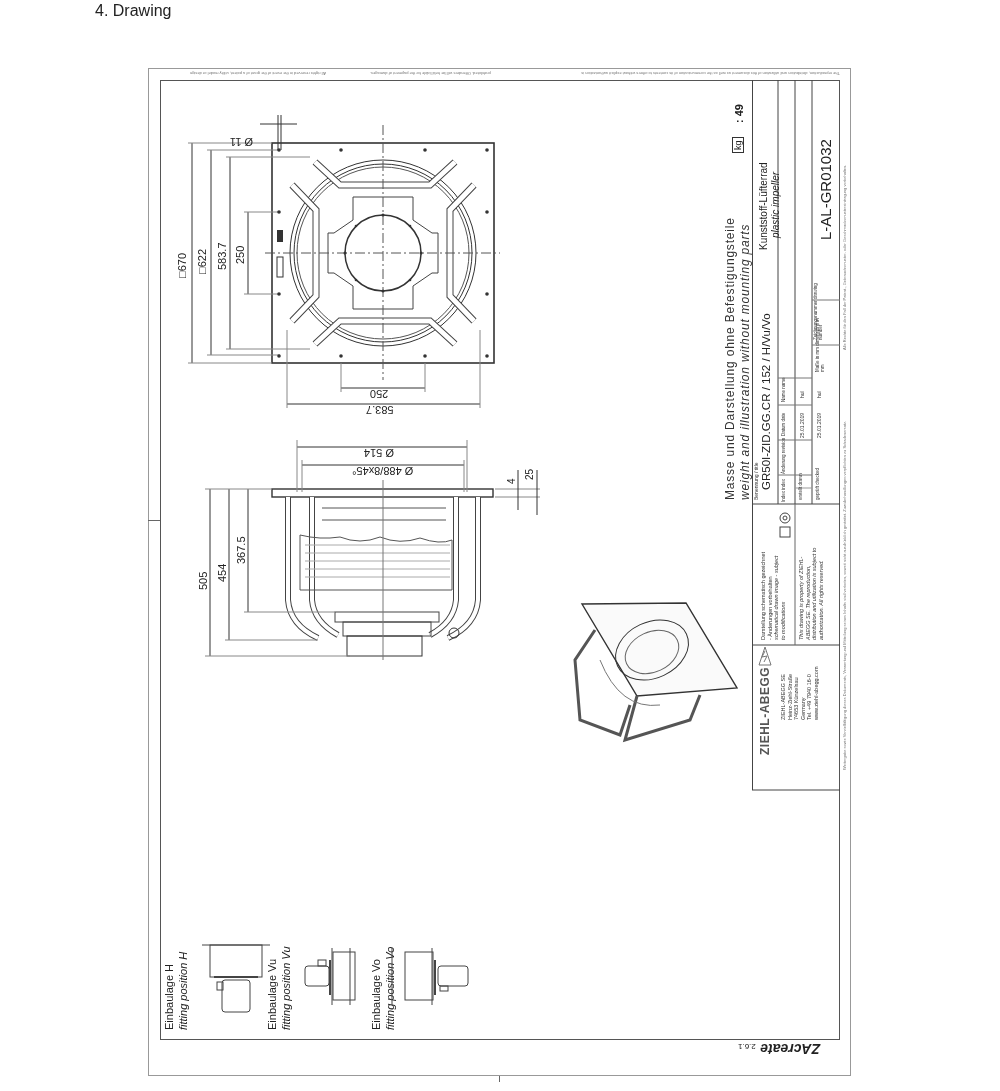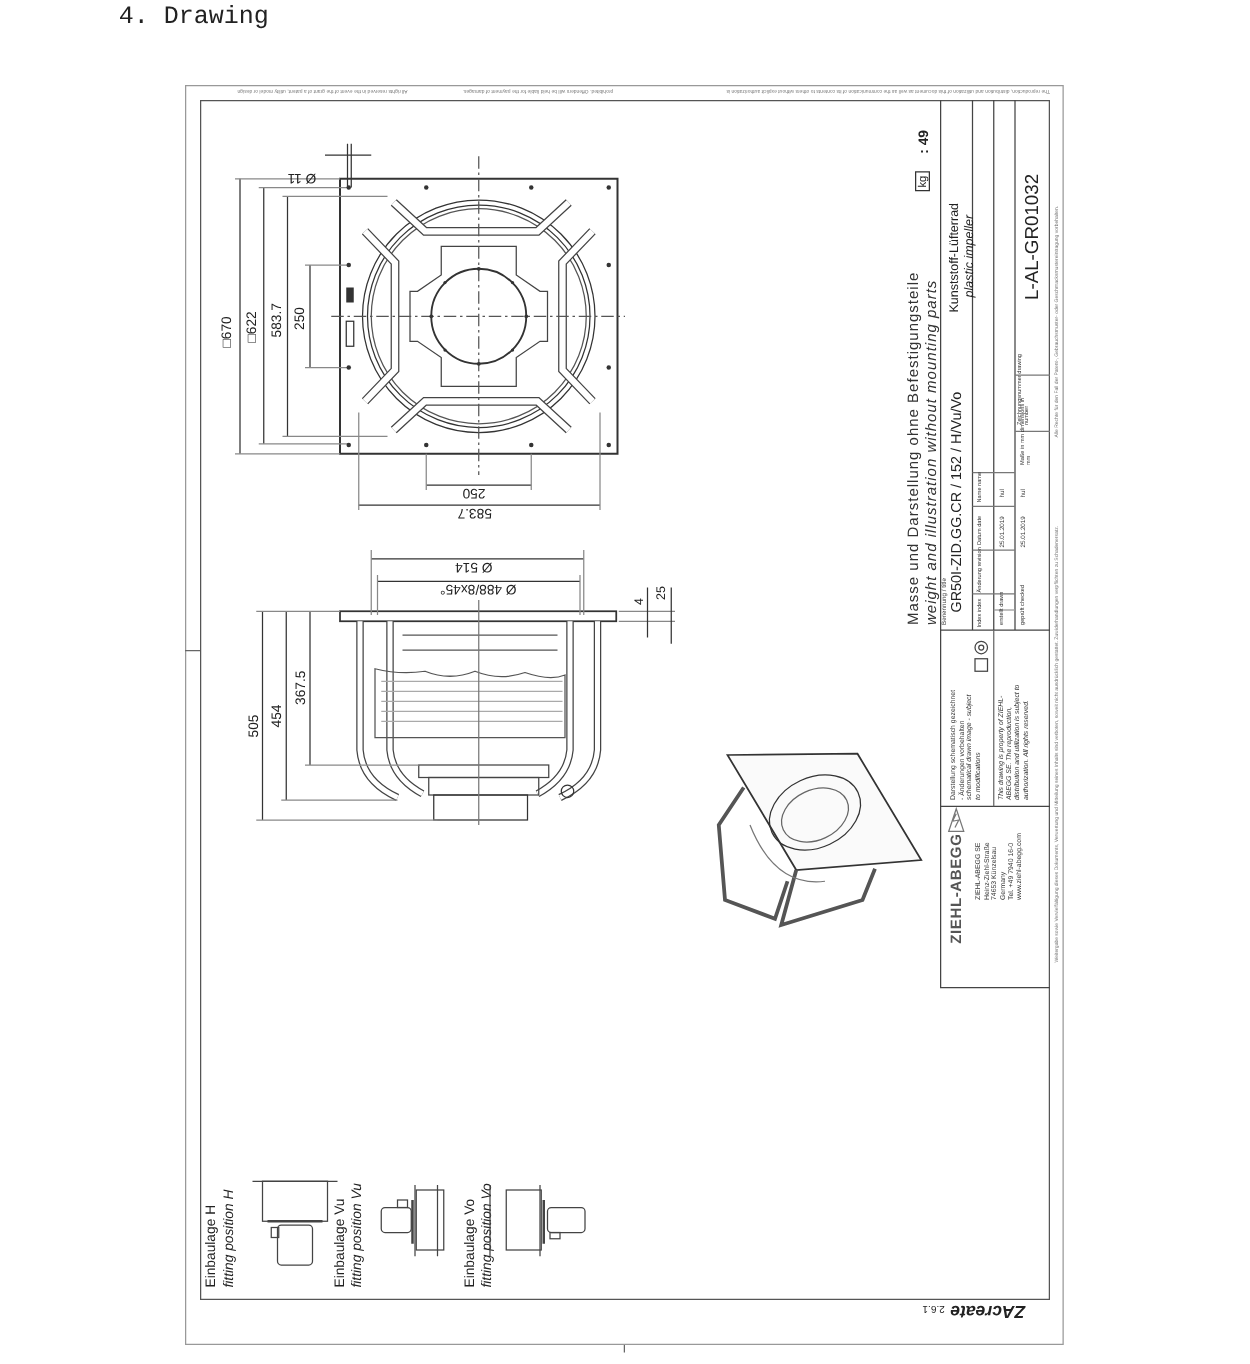--- a/index.html
+++ b/index.html
@@ -1,17 +1,17 @@
 <!DOCTYPE html>
 <html><head>
 <meta charset="utf-8">
 <style>
   html, body { margin:0; padding:0; background:#fff; }
   body { width:1000px; height:1091px; position:relative; overflow:hidden; font-family:"Liberation Sans", sans-serif; color:#222; }
-  .heading { position:absolute; left:95px; top:2px; font-size:20px; color:#222;font-family:Liberation Mono, monospace; }
+  .heading { position:absolute; left:95px; top:2px; font-size:16px; color:#222; }
   .sheet { position:absolute; left:148px; top:68px; width:703px; height:1008px; border:1.5px solid #999; box-sizing:border-box; }
   .frame { position:absolute; left:160px; top:80px; width:680px; height:960px; border:1.5px solid #555; box-sizing:border-box; }
   .edge-note { position:absolute; font-size:4px; color:#777; white-space:nowrap; }
   .vtext { position:absolute; white-space:nowrap; transform-origin:left top; transform:rotate(-90deg); }
   .tick { position:absolute; background:#666; }
   svg { position:absolute; overflow:visible; }
   .tb { position:absolute; left:752px; top:80px; width:88px; height:710px; border-left:1.3px solid #444; box-sizing:border-box; }
   .small { font-size:6px; color:#333; }
 </style>
 </head>

